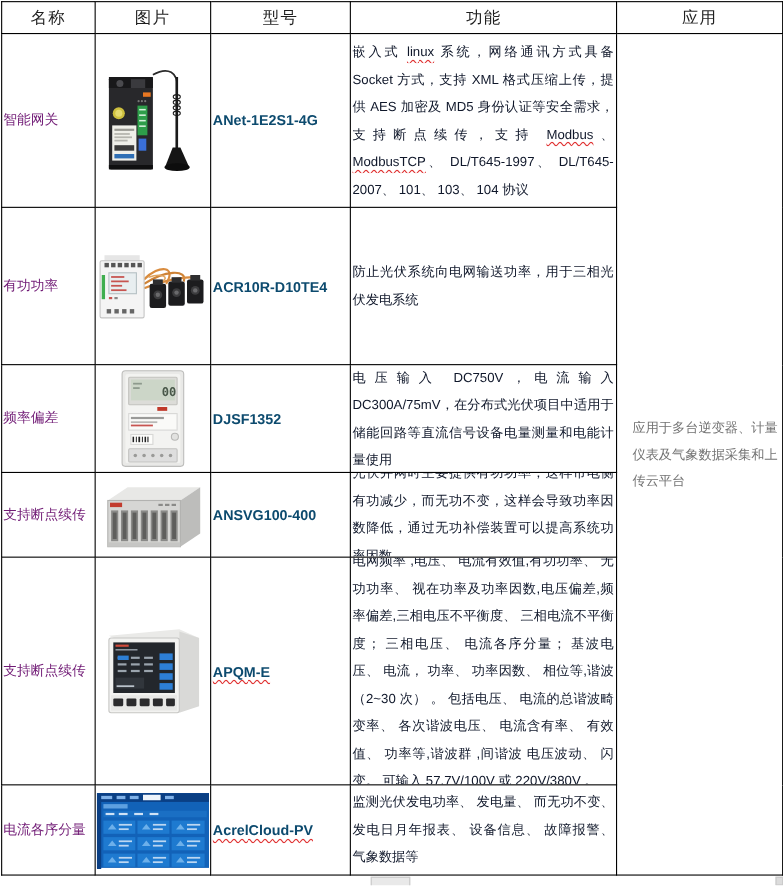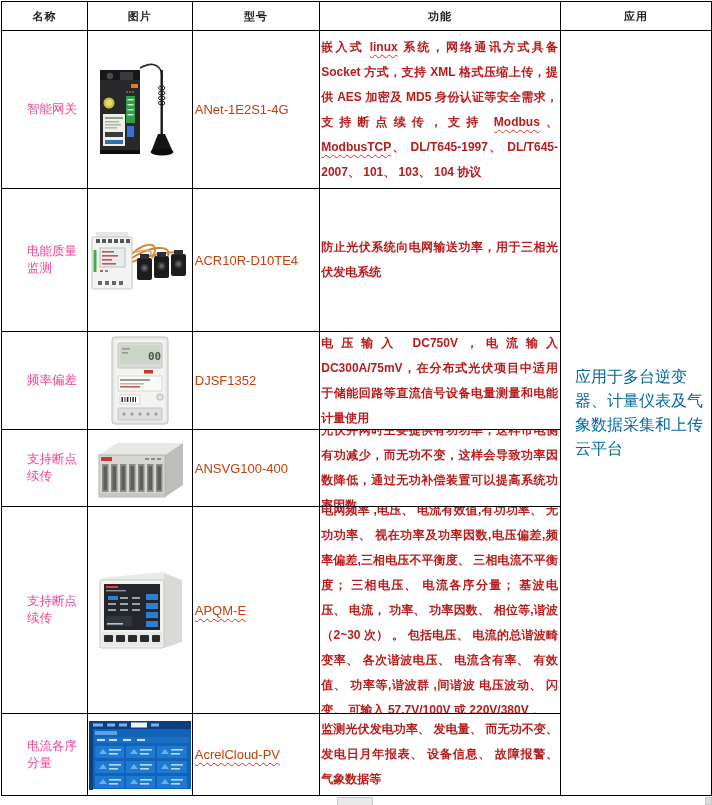--- a/index.html
+++ b/index.html
@@ -4,35 +4,35 @@
 <style>
   * { margin:0; padding:0; box-sizing:border-box; }
   html,body { background:#ffffff; }
   body { font-family:"Liberation Sans", sans-serif; color:#3d3d3d; }
   .page { position:relative; width:712px; height:805px; background:#fff; overflow:hidden; }
 
   table.doc { border-collapse:collapse; table-layout:fixed; margin:1px 0 0 1px; }
   table.doc td { border:1px solid #000; padding:0; vertical-align:middle; overflow:hidden; }
 
   .cellbox { display:flex; align-items:center; overflow:hidden; }
-  .hbox { justify-content:center; height:28px; font-size:11px; color:#1f1f1f; letter-spacing:1px;font-weight:bold; }
+  .hbox { justify-content:center; height:28px; font-size:15px; color:#1f1f1f; letter-spacing:1px; }
 
   .h-r1 { height:157px; } .h-r2 { height:142px; } .h-r3 { height:97px; }
   .h-r4 { height:76px; }  .h-r5 { height:206px; } .h-r6 { height:81px; }
 
-  .namebox { padding-left:1px; font-size:12.5px; color:#ec4899;margin-left:24px; }
+  .namebox { padding-left:1px; font-size:12.5px; color:#701a75; }
   .imgbox { justify-content:center;font-weight:bold; }
-  .modelbox { padding-left:2px; font-size:13px; color:#c2410c; }
+  .modelbox { padding-left:2px; font-size:13px; color:#0c4a6e;font-weight:bold; }
 
   .funcbox { padding:0 2px 0 1px; }
-  .func { font-size:12px; line-height:25px; text-align:justify; color:#b91c1c; width:100%;font-weight:bold; }
+  .func { font-size:12px; line-height:25px; text-align:justify; color:#0f172a; width:100%; }
 
   .appcell { overflow:visible; }
   .appbox { height:760px; overflow:visible; }
-  .app-text { width:136px; margin-left:14px; font-size:16px; line-height:24px; color:#0369a1; position:relative; z-index:2; }
+  .app-text { width:136px; margin-left:14px; font-size:12px; line-height:24px; color:#737373; position:relative; z-index:2; }
 
   .wavy { text-decoration-line:underline; text-decoration-style:wavy; text-decoration-color:#e03131;
           text-decoration-thickness:1px; text-underline-offset:3px; }
 
   .below-box { position:absolute; left:337px; top:797px; width:36px; height:10px;
                background:#e9e9e9; border:1px solid #c9c9c9; }
   .below-tick { position:absolute; left:705px; top:797px; width:7px; height:8px;
                 background:#dcdcdc; border:1px solid #c9c9c9; }
 </style>
 </head>
@@ -124,21 +124,21 @@
       <td class="appcell" rowspan="6">
         <div class="cellbox appbox">
           <div class="app-text">应用于多台逆变器、计量仪表及气象数据采集和上传云平台</div>
         </div>
       </td>
     </tr>
 
     <tr>
       <td>
         <div class="cellbox namebox h-r2">
-              <span>电能质量监测</span>
+              <span>有功功率</span>
             </div>
       </td>
       <td>
         <div class="cellbox imgbox h-r2">
           <svg width="100" height="72" viewBox="0 0 100 72">
             <path d="M42 30 C 56 16, 72 18, 62 34" stroke="#d98c3f" stroke-width="2" fill="none"></path>
             <path d="M42 34 C 60 22, 82 20, 78 32" stroke="#cf8336" stroke-width="2" fill="none"></path>
             <path d="M42 38 C 62 30, 92 24, 92 32" stroke="#d98c3f" stroke-width="2" fill="none"></path>
             <path d="M46 28 C 58 24, 66 28, 58 32" stroke="#e0a45f" stroke-width="1.4" fill="none"></path>
             <rect x="6" y="8" width="32" height="6" fill="#e6e6e6"></rect>

